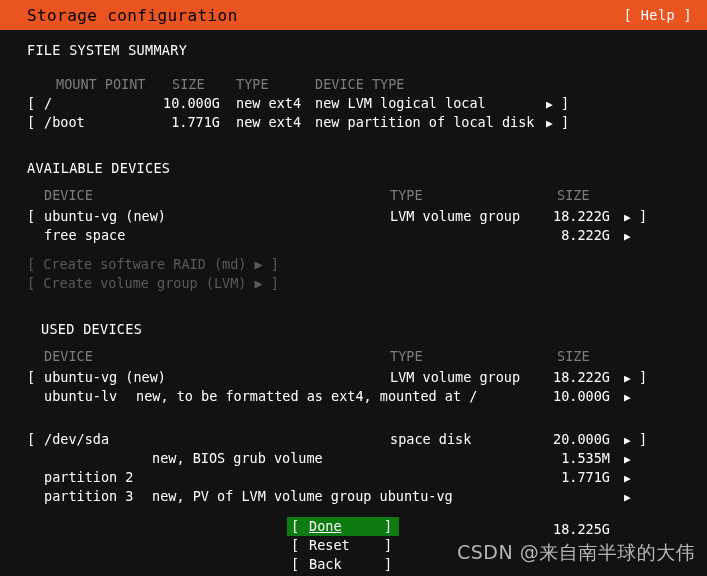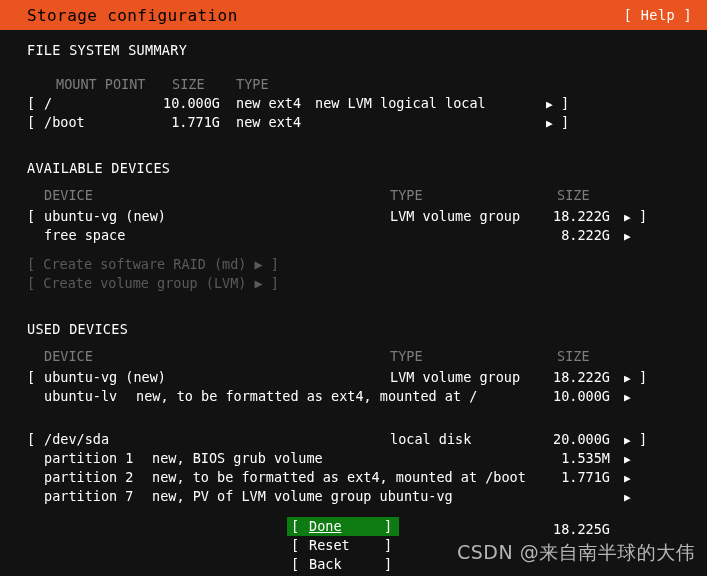--- a/index.html
+++ b/index.html
@@ -127,37 +127,39 @@
   </div>
 
   <div class="body">
 
     <div class="section-title" style="top:11px;">FILE SYSTEM SUMMARY</div>
 
     <div class="row" style="top:45px;">
       <span class="cell hdr" style="left:56px;">MOUNT POINT</span>
       <span class="cell hdr" style="left:172px;">SIZE</span>
       <span class="cell hdr" style="left:236px;">TYPE</span>
+      <span class="cell hdr" style="left:315px;">DEVICE TYPE</span>
     </div>
 
     <div class="row" style="top:64px;">
       <span class="cell bracket" style="left:27px;">[</span>
       <span class="cell" style="left:44px;">/</span>
       <span class="cell num" style="left:152px;width:68px;">10.000G</span>
       <span class="cell" style="left:236px;">new ext4</span>
       <span class="cell" style="left:315px;">new LVM logical local</span>
       <span class="cell arrow" style="left:546px;top:1px;">▶</span>
       <span class="cell bracket" style="left:561px;">]</span>
     </div>
 
     <div class="row" style="top:83px;">
       <span class="cell bracket" style="left:27px;">[</span>
       <span class="cell" style="left:44px;">/boot</span>
       <span class="cell num" style="left:152px;width:68px;">1.771G</span>
       <span class="cell" style="left:236px;">new ext4</span>
+      <span class="cell" style="left:315px;">new partition of local disk</span>
       <span class="cell arrow" style="left:546px;top:1px;">▶</span>
       <span class="cell bracket" style="left:561px;">]</span>
     </div>
 
     <div class="section-title" style="top:129px;">AVAILABLE DEVICES</div>
 
     <div class="row" style="top:156px;">
       <span class="cell hdr" style="left:44px;">DEVICE</span>
       <span class="cell hdr" style="left:390px;">TYPE</span>
       <span class="cell hdr" style="left:557px;">SIZE</span>
@@ -178,21 +180,21 @@
       <span class="cell arrow" style="left:624px;top:1px;">▶</span>
     </div>
 
     <div class="row" style="top:244px;">
       <span class="cell dim" style="left:27px;">[ Create volume group (LVM) ▶ ]</span>
     </div>
     <div class="row" style="top:225px;">
       <span class="cell dim" style="left:27px;">[ Create software RAID (md) ▶ ]</span>
     </div>
 
-    <div class="section-title" style="top:290px;">USED DEVICES</div>
+    <div class="section-title" style="top:290px;margin-left:14px;">USED DEVICES</div>
 
     <div class="row" style="top:317px;">
       <span class="cell hdr" style="left:44px;">DEVICE</span>
       <span class="cell hdr" style="left:390px;">TYPE</span>
       <span class="cell hdr" style="left:557px;">SIZE</span>
     </div>
 
     <div class="row" style="top:338px;">
       <span class="cell bracket" style="left:27px;">[</span>
       <span class="cell" style="left:44px;">ubuntu-vg (new)</span>
@@ -205,42 +207,40 @@
     <div class="row" style="top:357px;">
       <span class="cell" style="left:44px;">ubuntu-lv</span>
       <span class="cell" style="left:136px;">new, to be formatted as ext4, mounted at /</span>
       <span class="cell num" style="left:542px;width:68px;">10.000G</span>
       <span class="cell arrow" style="left:624px;top:1px;">▶</span>
     </div>
 
     <div class="row" style="top:400px;">
       <span class="cell bracket" style="left:27px;">[</span>
       <span class="cell" style="left:44px;">/dev/sda</span>
-      <span class="cell" style="left:390px;">local disk</span>
+      <span class="cell" style="left:390px;">space disk</span>
       <span class="cell num" style="left:542px;width:68px;">20.000G</span>
       <span class="cell arrow" style="left:624px;top:1px;">▶</span>
       <span class="cell bracket" style="left:639px;">]</span>
     </div>
 
     <div class="row" style="top:419px;">
-      <span class="cell" style="left:44px;">partition 1</span>
       <span class="cell" style="left:152px;">new, BIOS grub volume</span>
       <span class="cell num" style="left:542px;width:68px;">1.535M</span>
       <span class="cell arrow" style="left:624px;top:1px;">▶</span>
     </div>
 
     <div class="row" style="top:438px;">
       <span class="cell" style="left:44px;">partition 2</span>
-      <span class="cell" style="left:152px;">new, to be formatted as ext4, mounted at /boot</span>
       <span class="cell num" style="left:542px;width:68px;">1.771G</span>
       <span class="cell arrow" style="left:624px;top:1px;">▶</span>
     </div>
 
     <div class="row" style="top:457px;">
-      <span class="cell" style="left:44px;">partition 7</span>
+      <span class="cell" style="left:44px;">partition 3</span>
       <span class="cell" style="left:152px;">new, PV of LVM volume group ubuntu-vg</span>
       <span class="cell num" style="left:542px;width:68px;margin-top:33px;">18.225G</span>
       <span class="cell arrow" style="left:624px;top:1px;">▶</span>
     </div>
 
     <div class="btnstack" style="top:487px;">
 
       <div class="btn selected">
         <span class="cell" style="left:4px;">[</span>
         <span class="cell ul" style="left:22px;">Done</span>

